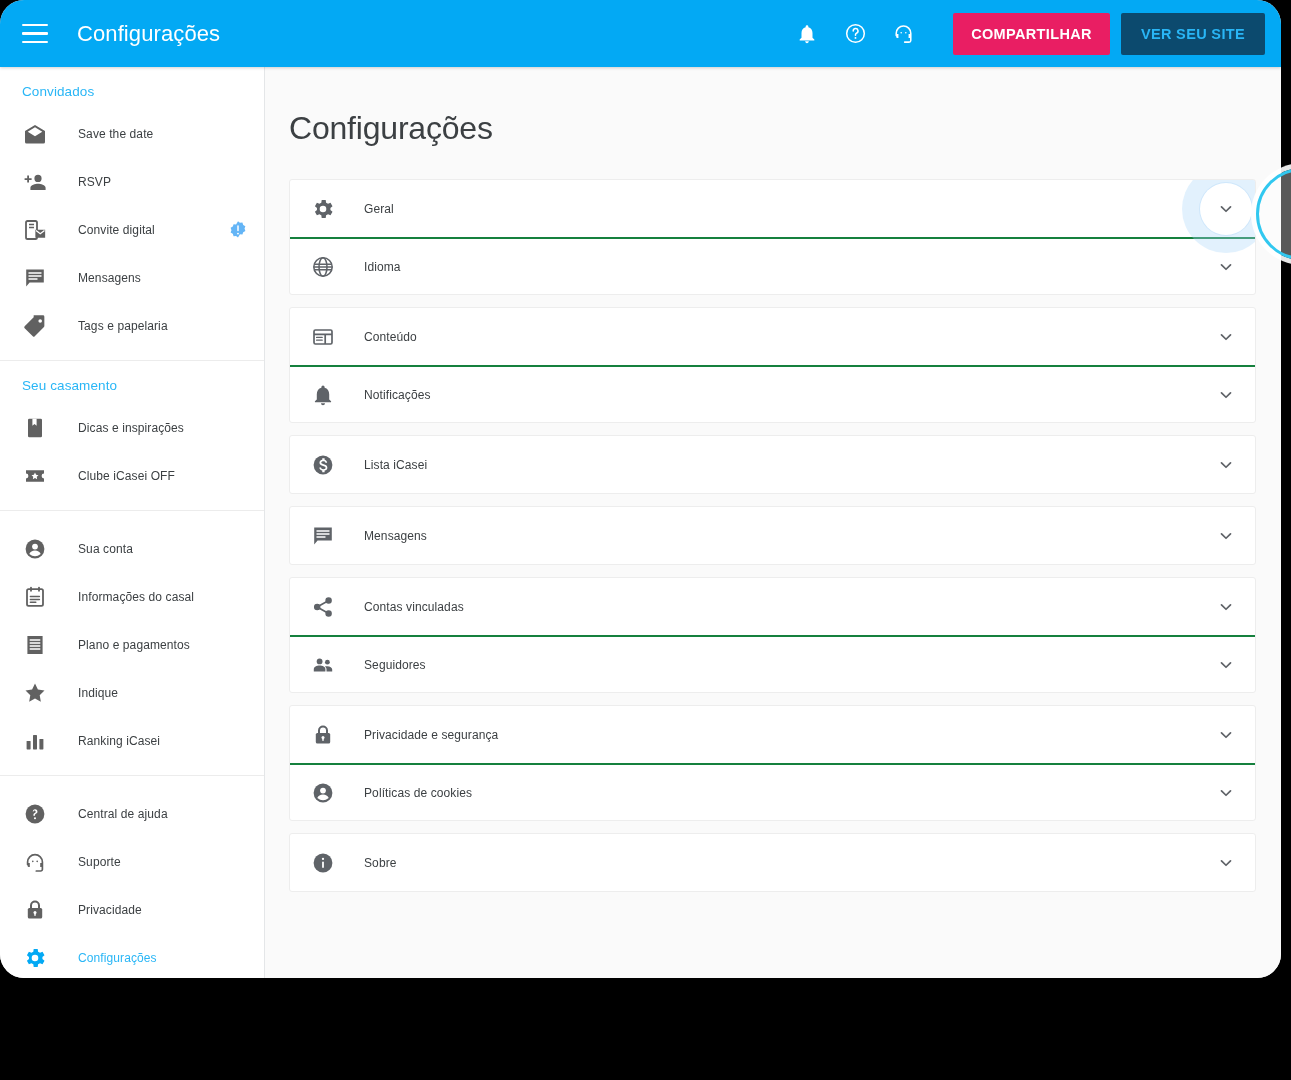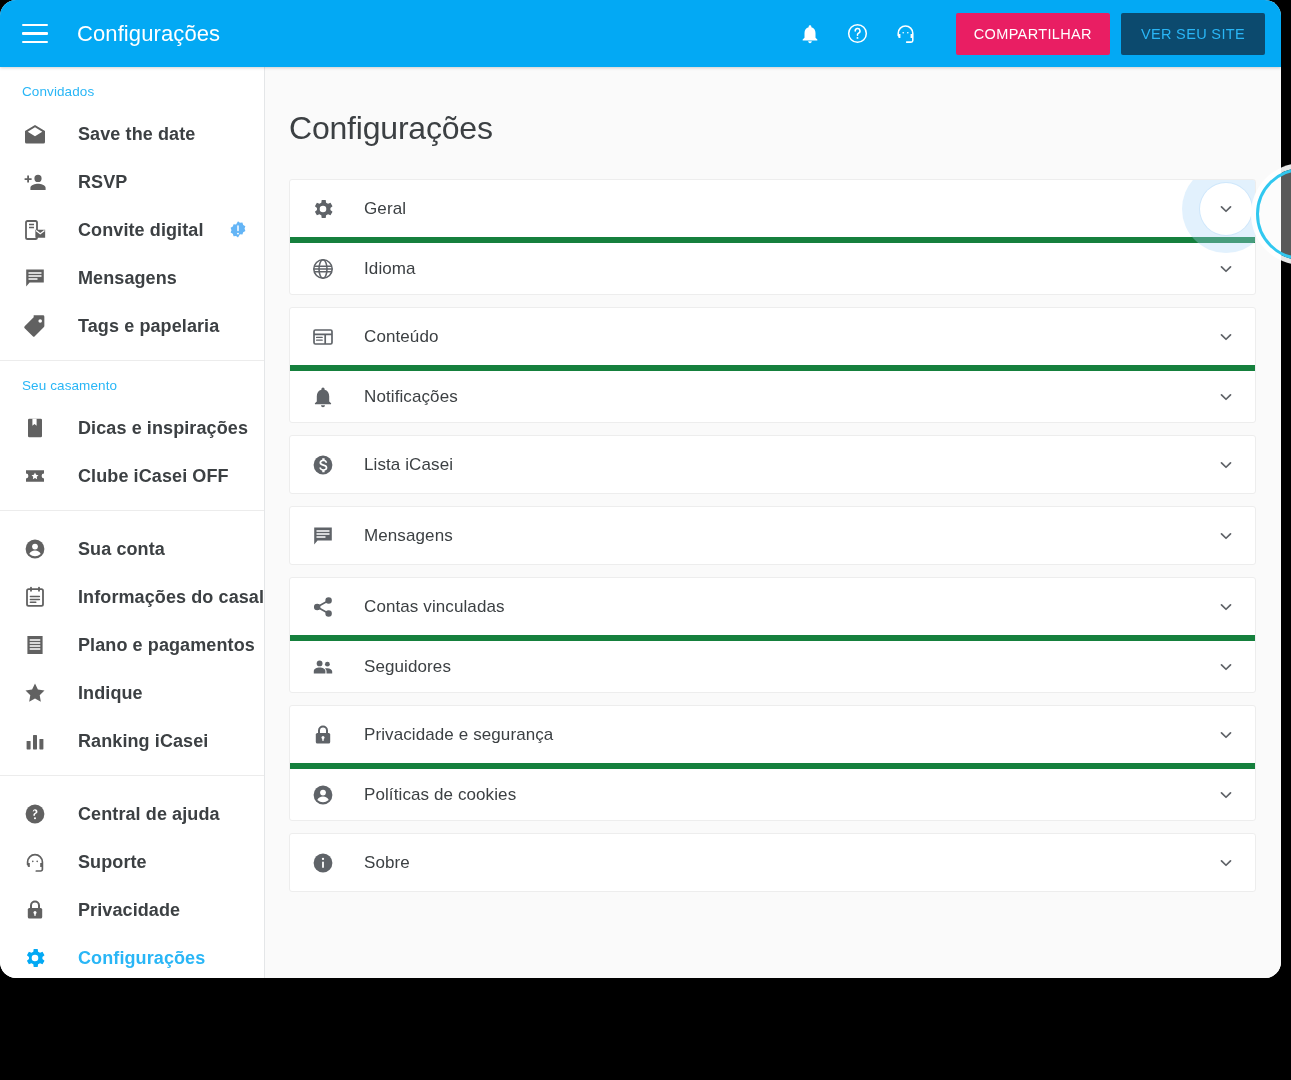--- a/index.html
+++ b/index.html
@@ -8,21 +8,21 @@
     background: #000000;
     font-family: "Liberation Sans", sans-serif;
     overflow: hidden;
   }
 
   #app-window {
     position: absolute;
     left: 0; top: 0;
     width: 1281px; height: 978px;
     background: #fafafa;
-    border-radius: 16px;
+    border-radius: 24px;
     overflow: hidden;
   }
 
   
   #topbar {
     position: absolute; left: 0; top: 0;
     width: 1281px; height: 67px;
     background: #03a9f4;
     display: flex; align-items: center;
     padding: 0 16px 0 22px;
@@ -37,21 +37,21 @@
     letter-spacing: .1px; white-space: nowrap;
   }
   #topbar-actions { margin-left: auto; display: flex; align-items: center; gap: 0; }
   .top-icon {
     width: 48px; height: 48px; display: flex; align-items: center; justify-content: center;
     cursor: pointer; color: #fff;
   }
   .top-icon svg { display: block; }
   .top-btn {
     height: 42px; border: none; border-radius: 2px; cursor: pointer;
-    font-family: "Liberation Sans", sans-serif; font-size: 14.5px; font-weight: 400;
+    font-family: "Liberation Sans", sans-serif; font-size: 14.5px; font-weight: 700;
     letter-spacing: .35px; padding: 0 18px; white-space: nowrap;
   }
   #share-button { background: #e91e63; color: #ffffff; margin-left: 26px; }
   #view-site-button { background: #0c4a6e; color: #29b6f6; margin-left: 11px; padding: 0 20px; }
 
   
   #sidebar {
     position: absolute; left: 0; top: 67px;
     width: 265px; height: 911px;
     background: #ffffff;
@@ -69,21 +69,21 @@
   .nav-item {
     display: flex; align-items: center; height: 48px;
     padding: 0 16px 0 22px; cursor: pointer; position: relative;
   }
   .nav-ico {
     width: 26px; height: 26px; flex: 0 0 26px; color: #616161;
     display: flex; align-items: center; justify-content: center;
   }
   .nav-ico svg { display: block; }
   .nav-label {
-    margin-left: 30px; font-size: 18px; color: #3c4043; font-weight: 700;
+    margin-left: 30px; font-size: 12px; color: #3c4043; font-weight: 400;
     letter-spacing: .1px; white-space: nowrap;
   }
   .nav-item.active .nav-label { color: #29b6f6; }
   .nav-item.active .nav-ico { color: #03a9f4; }
   .nav-badge { margin-left: auto; width: 20px; height: 20px; color: #64b5f6; flex: 0 0 20px; }
   .nav-badge svg { display: block; }
 
   
   #main {
     position: absolute; left: 265px; top: 67px;
@@ -96,30 +96,30 @@
     padding: 43px 0 0 24px; letter-spacing: -.2px;
   }
   #settings-list { padding: 32px 25px 0 24px; }
   .card {
     background: #ffffff; border: 1px solid #ededed; border-radius: 3px;
     margin-bottom: 12px; overflow: hidden;
   }
   .card-row {
     display: flex; align-items: center; height: 57px;
     padding: 0 18px 0 20px; cursor: pointer; position: relative;
-    border-top: 6px solid #15803d;
+    border-top: 2px solid #15803d;
   }
   .card-row:first-child { border-top: none; }
   .row-ico {
     width: 26px; height: 26px; flex: 0 0 26px; color: #5f6368;
     display: flex; align-items: center; justify-content: center;
   }
   .row-ico svg { display: block; }
   .row-label {
-    margin-left: 28px; font-size: 17px; color: #3c4043; letter-spacing: .1px;
+    margin-left: 28px; font-size: 12px; color: #3c4043; letter-spacing: .1px;
     white-space: nowrap;
   }
   .row-chevron {
     margin-left: auto; width: 22px; height: 22px; color: #5f6368;
     display: flex; align-items: center; justify-content: center;
   }
   .row-chevron svg { display: block; }
 
   
   .card-row.focused .row-chevron {

